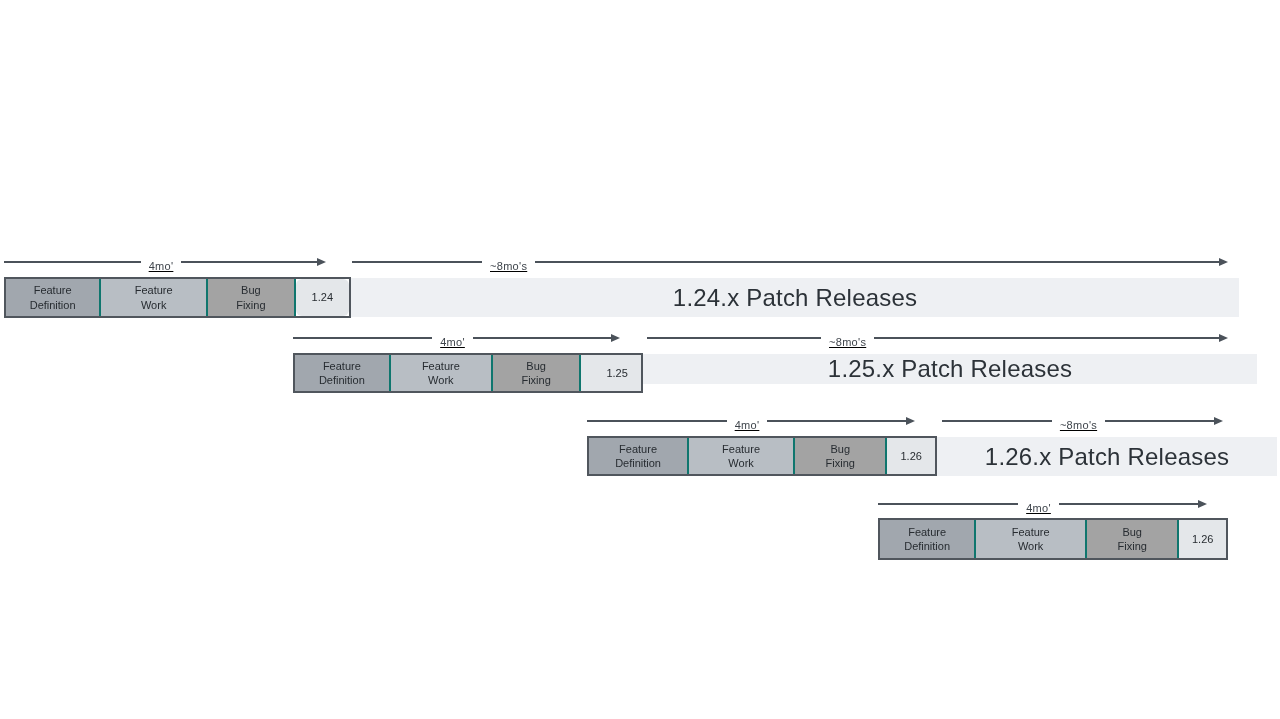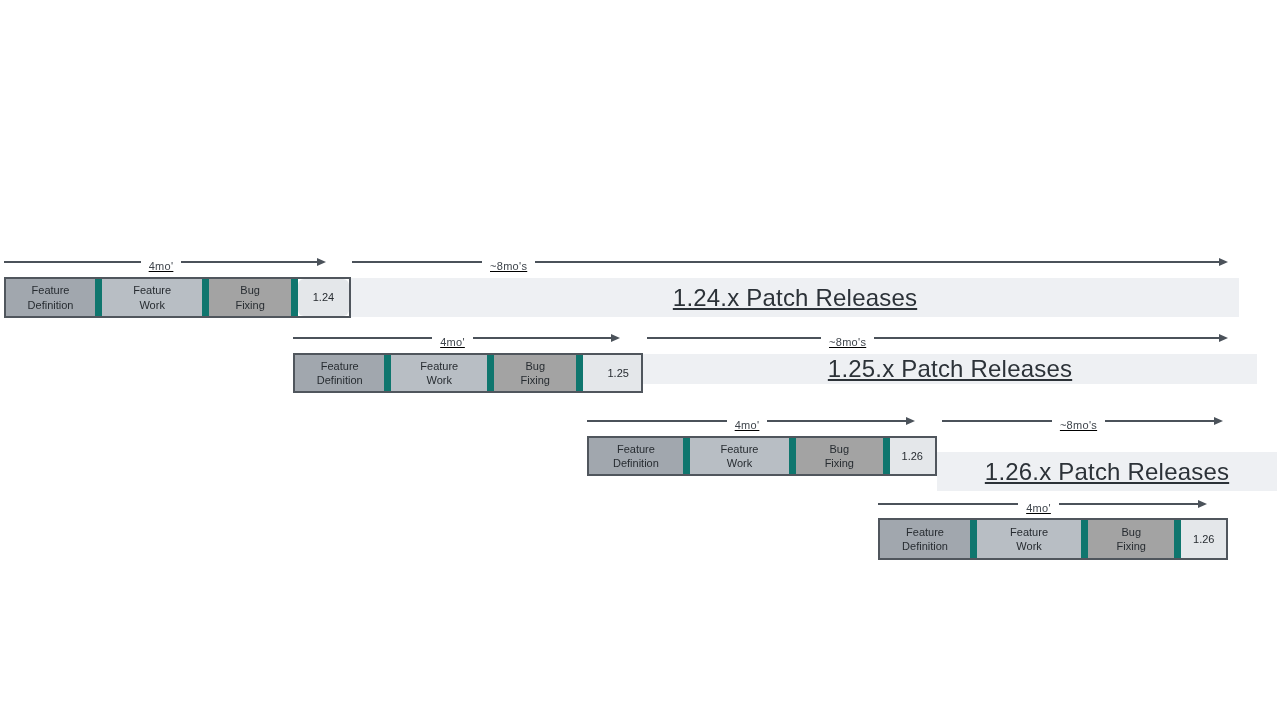--- a/index.html
+++ b/index.html
@@ -17,35 +17,35 @@
   }
   .arrow .lbl{
     font-size:11px;color:#3e444b;padding:0 8px;white-space:nowrap;
     transform:translateY(4px);letter-spacing:0.3px;
   }
   .strip{
     position:absolute;display:flex;box-sizing:border-box;
     border:2px solid #50565d;
   }
   .cell{
-    box-sizing:border-box;border-right:7px solid #0f766e;
+    box-sizing:border-box;border-right:2px solid #0f766e;
     display:flex;align-items:center;justify-content:center;
     text-align:center;font-size:11px;color:#272c31;line-height:1.3;
     white-space:pre-line;
   }
   .cell:last-child{border-right:none;}
   .c-fd{background:#a1a7ae;}
   .c-fw{background:#b8bec4;}
   .c-bf{background:#a3a3a3;}
   .c-ver{background:#e4e7ea;}
   .bar{
     position:absolute;background:#eef0f3;
     display:flex;align-items:center;justify-content:center;
   }
-  .bar .txt{font-size:24px;color:#2c3238;letter-spacing:0.2px;white-space:nowrap;text-decoration:underline;}
+  .bar .txt{font-size:24px;color:#2c3238;letter-spacing:0.2px;white-space:nowrap;}
 </style>
 </head>
 <body>
 
 <div class="canvas">
 
   <div>
     <div class="arrow" style="left:4px;top:254px;width:322px;">
       <span class="seg grow"></span>
       <span class="lbl">4mo'</span>
@@ -114,21 +114,21 @@
     </div>
     <div class="strip" style="left:587px;top:436px;width:350px;height:40px;">
       <div class="cell c-fd" style="flex:101 0 0;">Feature
 Definition</div>
       <div class="cell c-fw" style="flex:107 0 0;">Feature
 Work</div>
       <div class="cell c-bf" style="flex:93 0 0;">Bug
 Fixing</div>
       <div class="cell c-ver" style="flex:49 0 0;">1.26</div>
     </div>
-    <div class="bar" style="left:937px;top:437px;width:340px;height:39px;margin-top:15px;">
+    <div class="bar" style="left:937px;top:437px;width:340px;height:39px;">
       <span class="txt">1.26.x Patch Releases</span>
     </div>
   </div>
 
   <div>
     <div class="arrow" style="left:878px;top:496px;width:329px;">
       <span class="seg grow"></span>
       <span class="lbl">4mo'</span>
       <span class="seg grow"></span>
       <span class="arrowhead"></span>

